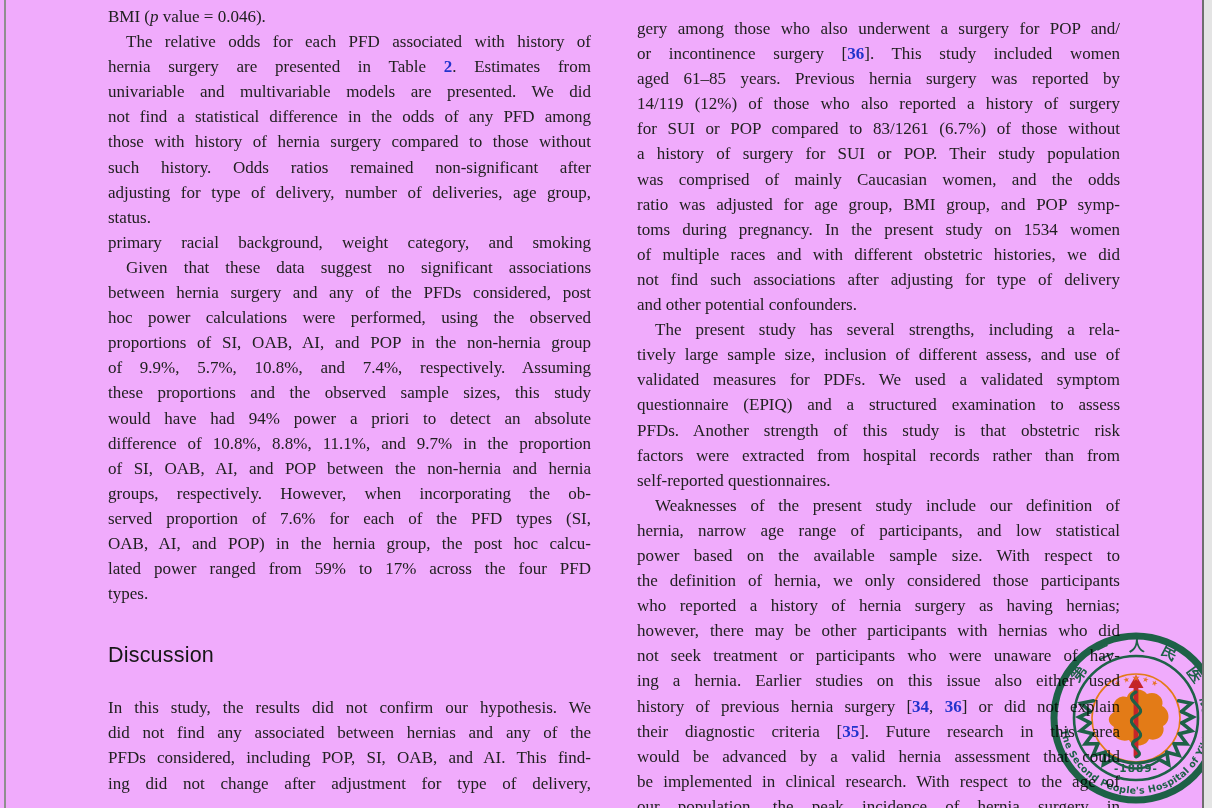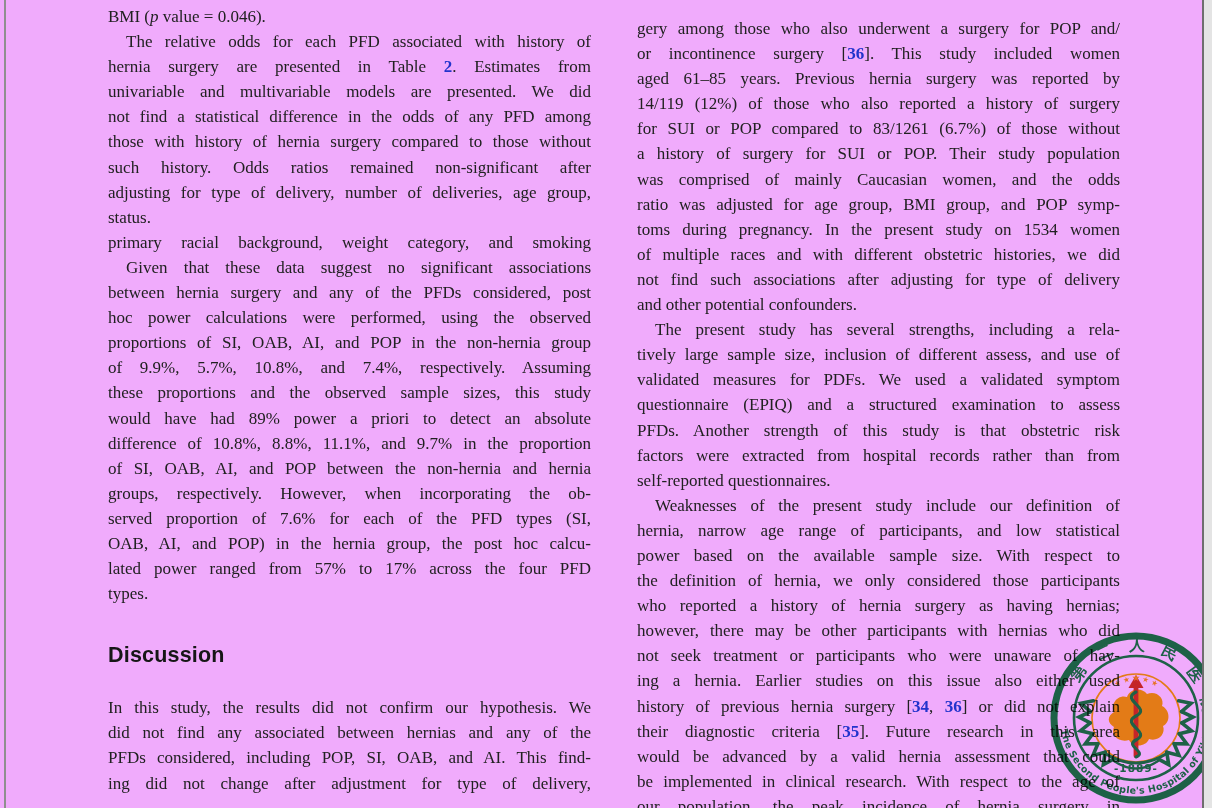--- a/index.html
+++ b/index.html
@@ -18,21 +18,21 @@
   .edge-right-line{position:absolute;left:1202px;top:0;width:2px;height:808px;background:var(--edge);}
   .edge-right-band{position:absolute;left:1204px;top:0;width:8px;height:808px;background:var(--band);}
   .col{position:absolute;top:0;font-size:17px;color:var(--ink);}
   .col-left{left:108px;width:483px;padding-top:4px;}
   .col-right{left:620px;width:483px;padding-top:16px;margin-left:17px;}
   .line{height:25.1px;line-height:25.1px;overflow:hidden;text-align:justify;text-align-last:justify;}
   .line.end{text-align-last:auto;}
   .line.indent{text-indent:18px;}
   .it{font-style:italic;}
   .link{color:var(--link);font-weight:bold;}
-  .heading{font-family:"Liberation Sans",sans-serif;font-weight:700;font-size:21.5px;line-height:26px;color:#161616;margin:36px 0 27px 0;letter-spacing:.2px;}
+  .heading{font-family:"Liberation Sans",sans-serif;font-weight:400;font-size:21.5px;line-height:26px;color:#161616;margin:36px 0 27px 0;letter-spacing:.2px;}
   .stamp{position:absolute;left:1048px;top:630px;width:178px;height:178px;mix-blend-mode:multiply;opacity:.95;}
   
   .ring-outer{fill:none;stroke:var(--stamp-green);stroke-width:7;}
   .ring-inner{fill:none;stroke:var(--stamp-green);stroke-width:2.6;}
   .gold-circle{fill:none;stroke:var(--stamp-gold);stroke-width:1.6;}
   .map-blob{fill:var(--stamp-gold);}
   .staff{fill:var(--stamp-red);}
   .snake{fill:none;stroke:var(--stamp-green);stroke-width:3.1;stroke-linecap:round;}
   .stem{fill:none;stroke:var(--stamp-green);stroke-linecap:round;}
   .chev{fill:none;stroke:var(--stamp-green);stroke-width:3.6;stroke-linecap:round;stroke-linejoin:miter;}
@@ -58,27 +58,27 @@
         <div class="line">such history. Odds ratios remained non-significant after</div>
         <div class="line">adjusting for type of delivery, number of deliveries, age group,</div>
         <div class="line end">status.</div>
         <div class="line">primary racial background, weight category, and smoking</div>
         <div class="line indent">Given that these data suggest no significant associations</div>
         <div class="line">between hernia surgery and any of the PFDs considered, post</div>
         <div class="line">hoc power calculations were performed, using the observed</div>
         <div class="line">proportions of SI, OAB, AI, and POP in the non-hernia group</div>
         <div class="line">of 9.9%, 5.7%, 10.8%, and 7.4%, respectively. Assuming</div>
         <div class="line">these proportions and the observed sample sizes, this study</div>
-        <div class="line">would have had 89% power a priori to detect an absolute</div>
+        <div class="line">would have had 94% power a priori to detect an absolute</div>
         <div class="line">difference of 10.8%, 8.8%, 11.1%, and 9.7% in the proportion</div>
         <div class="line">of SI, OAB, AI, and POP between the non-hernia and hernia</div>
         <div class="line">groups, respectively. However, when incorporating the ob-</div>
         <div class="line">served proportion of 7.6% for each of the PFD types (SI,</div>
         <div class="line">OAB, AI, and POP) in the hernia group, the post hoc calcu-</div>
-        <div class="line">lated power ranged from 57% to 17% across the four PFD</div>
+        <div class="line">lated power ranged from 59% to 17% across the four PFD</div>
         <div class="line end">types.</div>
       </div>
     <div class="heading">Discussion</div>
     <div>
         <div class="line">In this study, the results did not confirm our hypothesis. We</div>
         <div class="line">did not find any associated between hernias and any of the</div>
         <div class="line">PFDs considered, including POP, SI, OAB, and AI. This find-</div>
         <div class="line">ing did not change after adjustment for type of delivery,</div>
       </div>
   </div>

